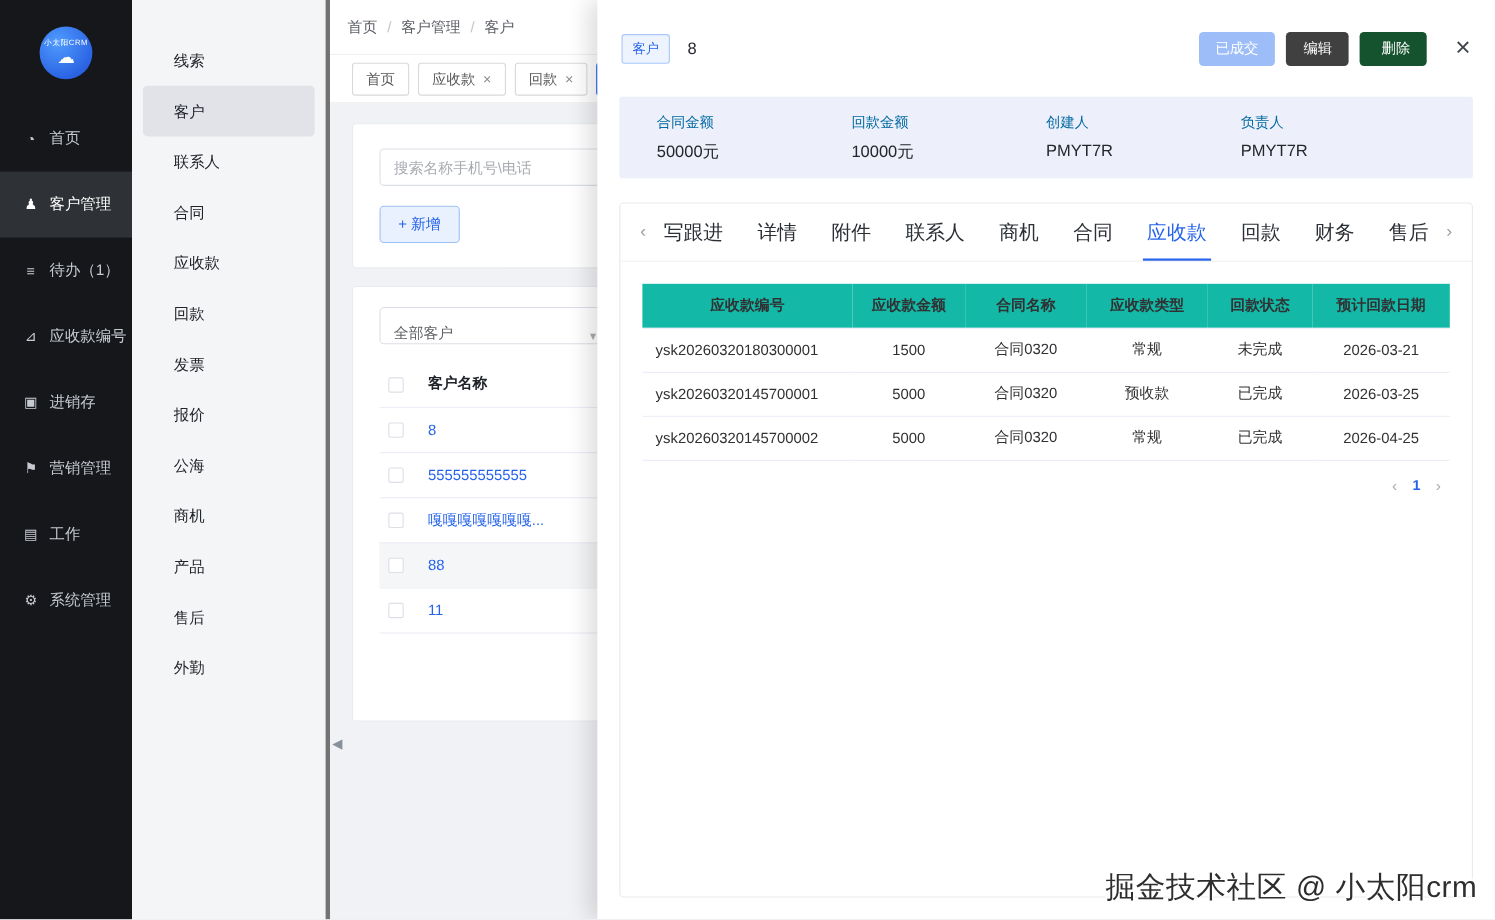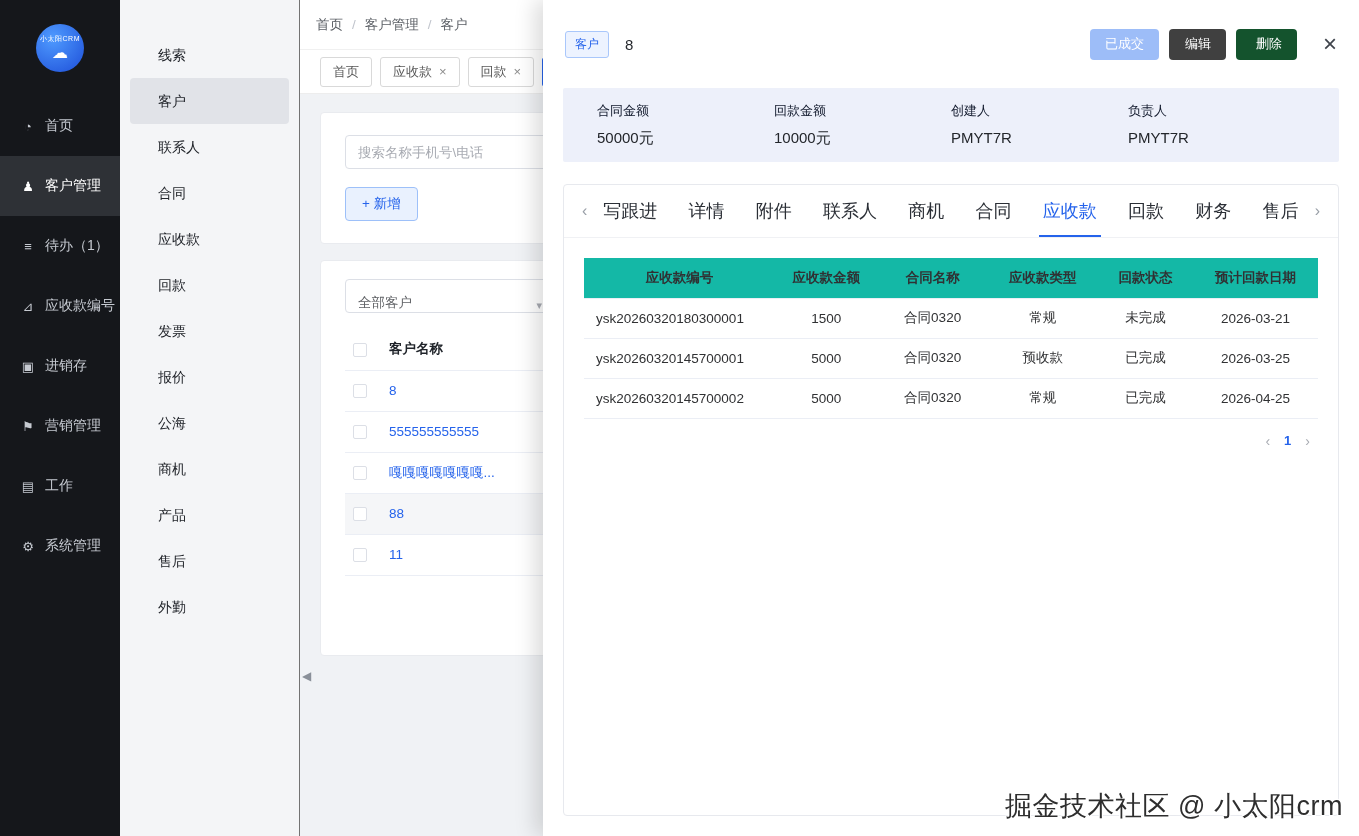--- a/index.html
+++ b/index.html
@@ -14,21 +14,21 @@
     background:radial-gradient(circle at 35% 30%, #4f9bff, #1d4ed8);
     display:flex; flex-direction:column; align-items:center; justify-content:center; color:#fff; }
   .logo-title { font-size:7px; letter-spacing:.5px; white-space:nowrap; }
   .logo-glyph { font-size:16px; line-height:1.1; }
   .nav-item { height:60px; display:flex; align-items:center; gap:9px; padding-left:20px;
     color:#c6cad1; font-size:14px; cursor:pointer; }
   .nav-item.active { background:#2e3136; color:#ffffff; }
   .nav-icon { width:16px; text-align:center; font-size:13px; }
 
   
-  .submenu { flex:0 0 180px; background:#f4f5f7; padding-top:32px; border-right:1px solid #737373; }
+  .submenu { flex:0 0 180px; background:#f4f5f7; padding-top:32px; border-right:4px solid #737373; }
   .submenu-item { height:46px; line-height:46px; margin:0 10px; padding-left:28px;
     font-size:14px; color:#21242a; border-radius:4px; cursor:pointer; }
   .submenu-item.active { background:#e1e3e8; }
 
   
   .main { flex:1; display:flex; flex-direction:column; min-width:0; background:#f0f2f5; }
   .topbar { height:50px; background:#fff; display:flex; align-items:center; padding:0 16px;
     border-bottom:1px solid #f0f0f0; }
   .breadcrumb { display:flex; align-items:center; gap:9px; font-size:13.5px; color:#5c6066; }
   .breadcrumb .sep { color:#c0c4cc; }
@@ -73,21 +73,21 @@
   .drawer-title { margin-left:16px; font-size:15px; color:#26292e; }
   .drawer-actions { margin-left:auto; display:flex; align-items:center; gap:10px; }
   .btn { height:31px; padding:0 15px; border:none; border-radius:4px; color:#fff;
     font-size:13px; cursor:pointer; font-family:inherit; }
   .btn-deal { background:#9dbdf8; cursor:not-allowed; }
   .btn-edit { background:#404040;padding-left:16px; }
   .btn-delete { background:#14532d;padding-left:20px; }
   .drawer-close { margin-left:16px; font-size:24px; color:#3f444c; cursor:pointer; line-height:1; }
   .stats { margin:0 20px; background:#edf0fa; display:flex; padding:14px 34px; border-radius:2px; flex:0 0 auto; }
   .stat { flex:1; }
-  .stat-label { font-size:13px; color:#0f172a; }
+  .stat-label { font-size:13px; color:#0369a1; }
   .stat-value { margin-top:9px; font-size:15px; color:#23262b; }
   .detail-card { margin:22px 20px 20px; border:1px solid #e7e9ee; border-radius:4px;
     flex:1; display:flex; flex-direction:column; min-height:0; }
   .detail-tabs { flex:0 0 52px; display:flex; align-items:center; padding:0 14px;
     border-bottom:1px solid #f0f1f4; }
   .tab-arrow { color:#9aa0a8; font-size:16px; cursor:pointer; padding:0 4px; }
   .tabs-inner { flex:1; display:flex; justify-content:space-between; padding:0 12px; }
   .dtab { position:relative; font-size:18px; color:#2b2f36; height:52px; display:flex;
     align-items:center; cursor:pointer; }
   .dtab.active { color:#2563eb; }

